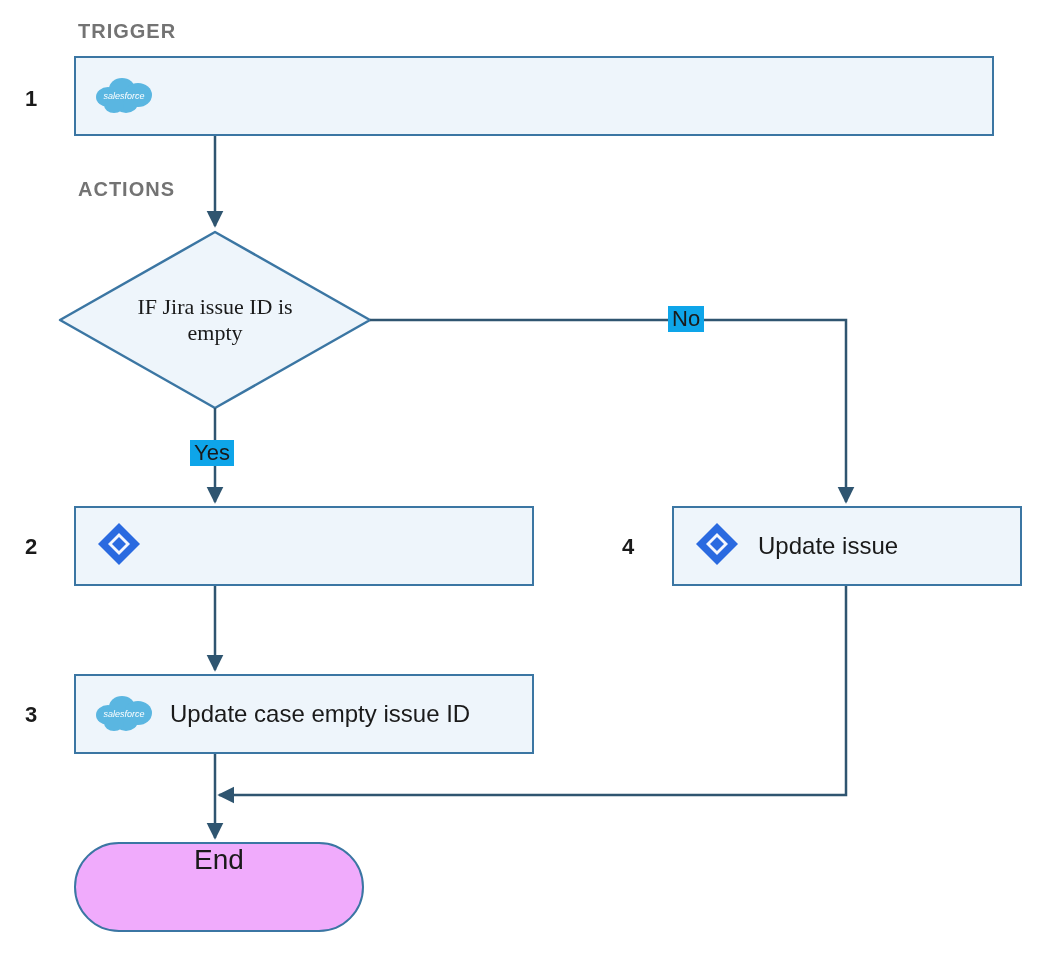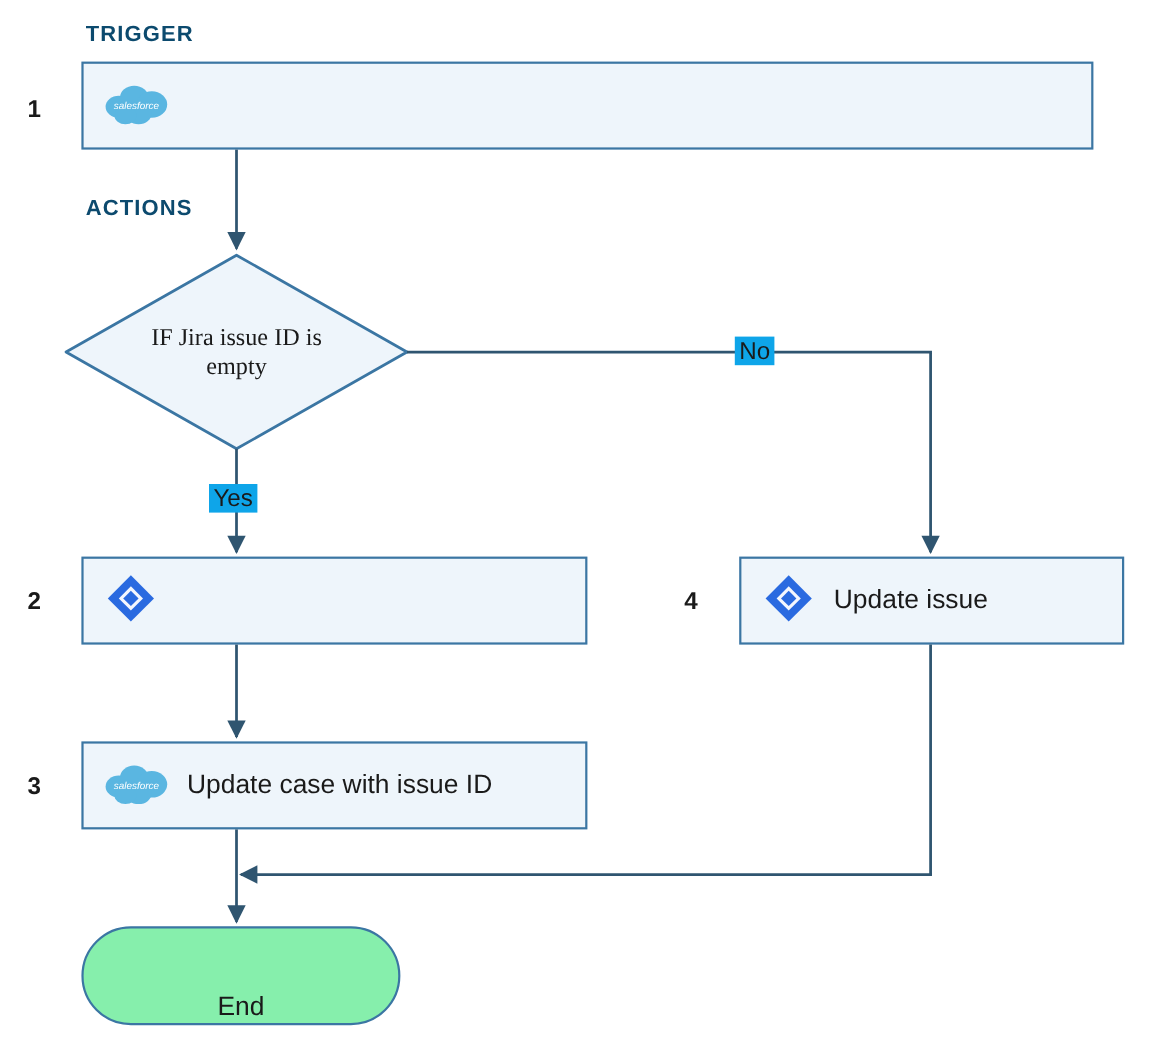--- a/index.html
+++ b/index.html
@@ -7,21 +7,21 @@
     padding: 0;
     background: #ffffff;
     font-family: Arial, Helvetica, sans-serif;
     width: 1056px;
     height: 960px;
     position: relative;
     color: #333;
   }
   .section-label {
     position: absolute;
-    color: #0c4a6e;
+    color: #737373;
     font-size: 20px;
     font-weight: 600;
     letter-spacing: 1px;
   }
   .step-num {
     position: absolute;
     font-size: 22px;
     font-weight: 600;
     color: #1a1a1a;
   }
@@ -38,27 +38,27 @@
   .box .icon {
     flex: 0 0 auto;
     margin-right: 16px;
   }
   .box .text {
     font-size: 24px;
     color: #1a1a1a;
   }
   .end-node {
     position: absolute;
-    background: #86efac;
+    background: #f0abfc;
     border: 2.5px solid #3b76a3;
     border-radius: 48px;
     display: flex;
-    align-items: flex-end;
+    align-items: flex-start;
     justify-content: center;
-    font-size: 24px;
+    font-size: 28px;
     color: #1a1a1a;
     box-sizing: border-box;
   }
   .diamond-wrap {
     position: absolute;
   }
   .diamond-shape {
     position: absolute;
     left: 0; top: 0; width: 100%; height: 100%;
   }
@@ -142,21 +142,21 @@
       <g fill="#5ab6e1">
         <ellipse cx="14" cy="24" rx="12" ry="10"></ellipse>
         <ellipse cx="28" cy="16" rx="13" ry="11"></ellipse>
         <ellipse cx="44" cy="22" rx="14" ry="12"></ellipse>
         <ellipse cx="32" cy="30" rx="12" ry="10"></ellipse>
         <ellipse cx="20" cy="32" rx="10" ry="8"></ellipse>
       </g>
       <text x="30" y="26" text-anchor="middle" font-size="9" font-style="italic" fill="#ffffff" font-family="Arial">salesforce</text>
     </svg>
   </span>
-  <span class="text">Update case with issue ID</span>
+  <span class="text">Update case empty issue ID</span>
 </div>
 
 <div class="box" style="left:672px; top:506px; width:350px; height:80px;">
   <span class="icon">
     <svg width="50" height="50" viewBox="0 0 50 50">
       <polygon points="25,4 46,25 25,46 4,25" fill="#2a6ae0"></polygon>
       <polygon points="25,14 36,25 25,36 14,25" fill="#ffffff" opacity="0.95"></polygon>
       <polygon points="25,18 32,25 25,32 18,25" fill="#2a6ae0"></polygon>
     </svg>
   </span>

